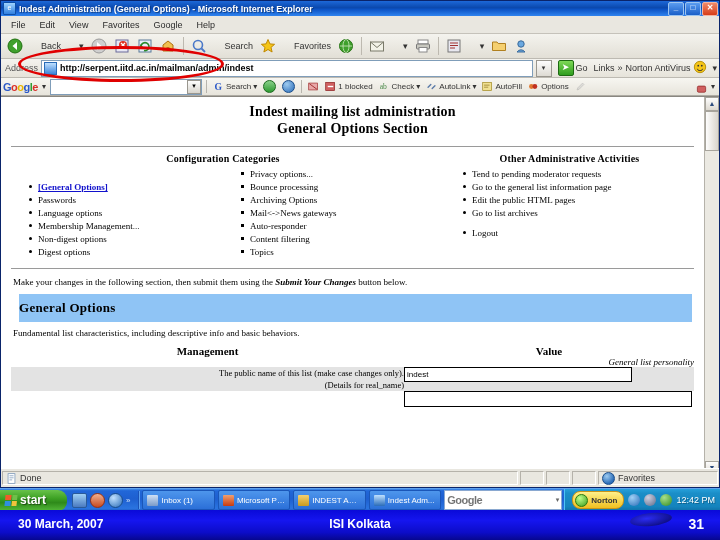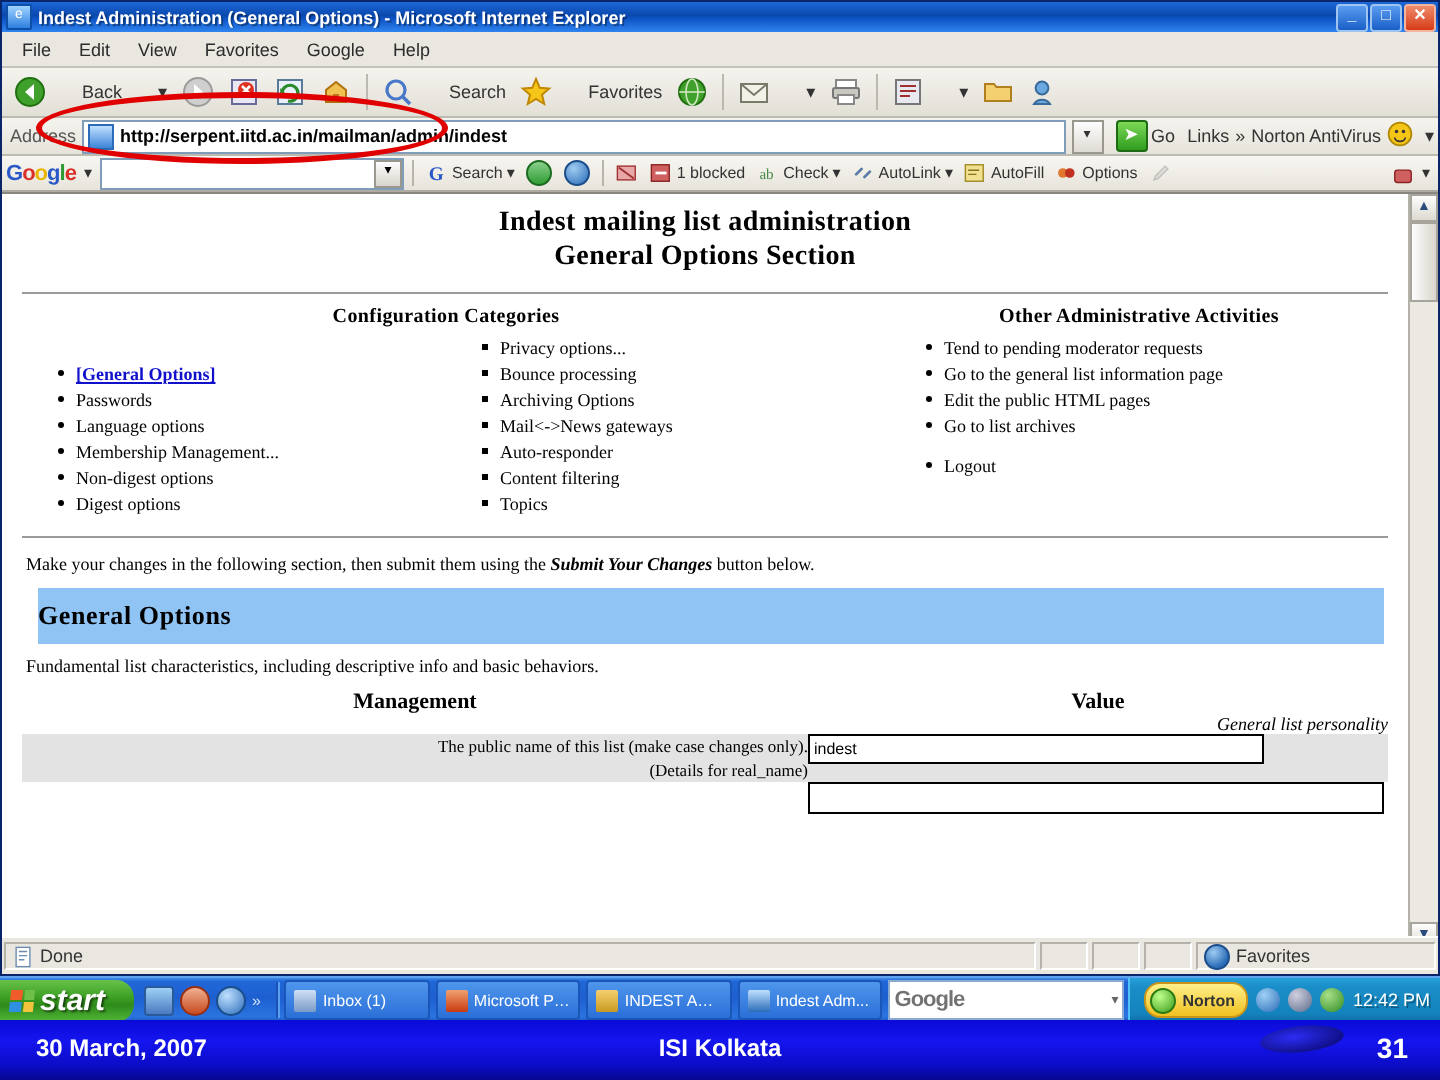--- a/index.html
+++ b/index.html
@@ -322,21 +322,21 @@
     background: linear-gradient(to bottom,#68c24a 0%,#3da124 40%,#2e8a1a 60%,#53b83a 100%);
     border-radius: 0 9px 9px 0;
     display: flex; align-items: center;
     gap: 3px; padding-left: 5px;
     flex: 0 0 auto;
   }
   .flag { width: 12px; height: 11px; display: grid; grid-template-columns: 1fr 1fr; grid-template-rows: 1fr 1fr; gap: 1px; transform: skewX(-6deg); }
   .flag i { display: block; }
   .flag i:nth-child(1){background:#f05b2a} .flag i:nth-child(2){background:#6fc049}
   .flag i:nth-child(3){background:#2f8fe0} .flag i:nth-child(4){background:#f2c33c}
-  .startlbl { color: #fff; font-size: 15px; font-weight: bold; font-style: italic; text-shadow: 1px 1px 1px rgba(0,0,0,.5); }
+  .startlbl { color: #fff; font-size: 12px; font-weight: bold; text-shadow: 1px 1px 1px rgba(0,0,0,.5); }
   .qlaunch { display: flex; align-items: center; gap: 3px; padding: 0 5px; flex: 0 0 auto; }
   .qi { width: 13px; height: 13px; border-radius: 2px; }
   .tbdiv { width: 1px; height: 18px; background: #1a52b8; box-shadow: 1px 0 0 #5b9ff0; margin: 0 3px; flex: 0 0 auto;}
   .task {
     height: 18px;
     background: linear-gradient(to bottom,#4e96ec,#2b6fd8);
     border: 1px solid #1a56b8;
     border-radius: 2px;
     display: flex; align-items: center;
     gap: 3px; padding: 0 4px;

